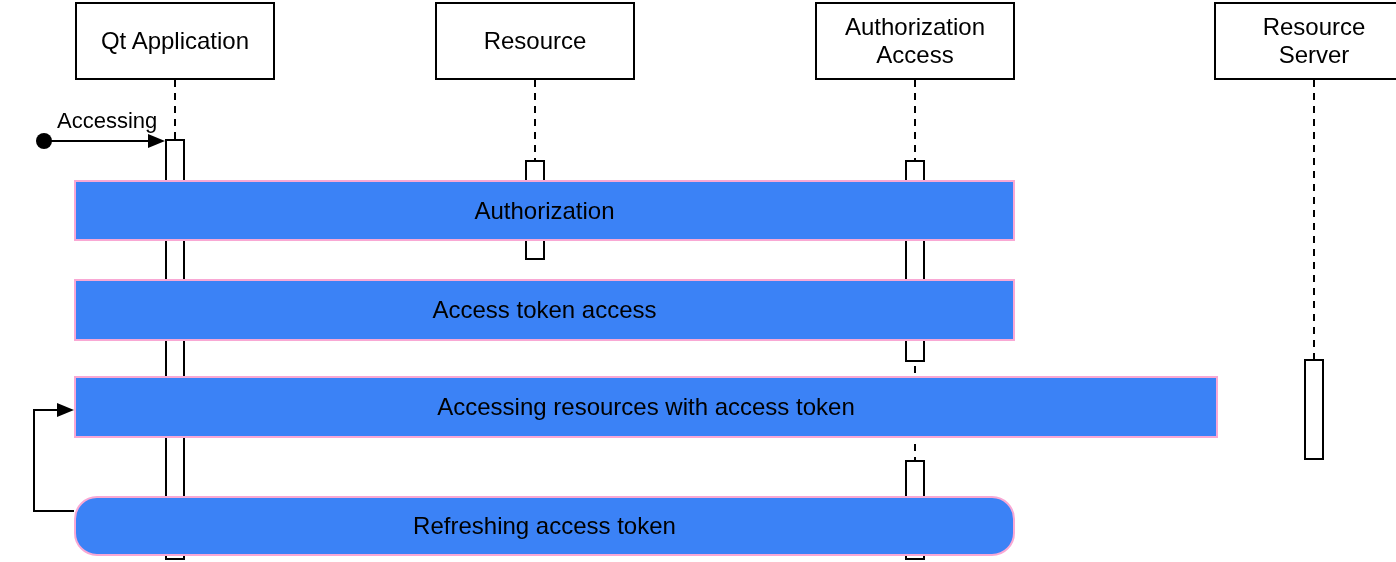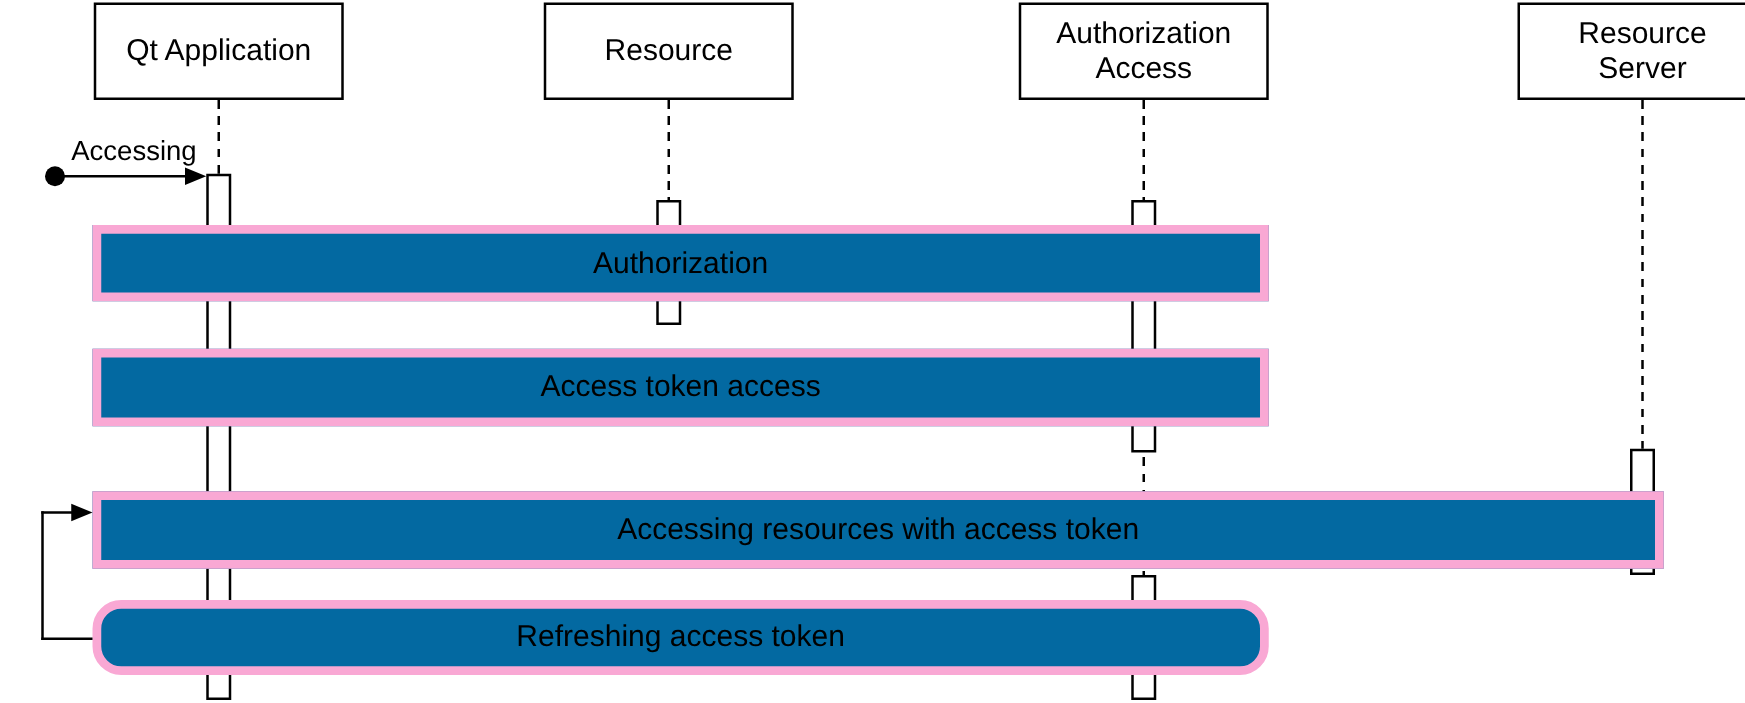--- a/index.html
+++ b/index.html
@@ -63,32 +63,32 @@
   .act-browser  { left: 505px;  top: 160px; height: 100px; }
   .act-auth-1   { left: 885px;  top: 160px; height: 202px; }
   .act-auth-2   { left: 885px;  top: 460px; height: 100px; }
   .act-resource { left: 1284px; top: 359px; height: 101px; }
 
   
   .frame {
     position: absolute;
     left: 54px;
     box-sizing: border-box;
-    border: 7px solid #f9a8d4;
-    background: #0369a1;
+    border: 2px solid #f9a8d4;
+    background: #3b82f6;
     display: flex;
     align-items: center;
     justify-content: center;
     font-size: 24px;
     white-space: nowrap;
   }
   .frame-1 { top: 180px; width: 941px;  height: 61px; }
   .frame-2 { top: 279px; width: 941px;  height: 62px; }
-  .frame-3 { top: 393px; width: 1257px; height: 62px; }
-  .frame-4 { top: 480px; width: 941px;  height: 60px; border-radius: 23px; }
+  .frame-3 { top: 376px; width: 1144px; height: 62px; }
+  .frame-4 { top: 496px; width: 941px;  height: 60px; border-radius: 23px; }
 
   
   .initial-node {
     position: absolute;
     left: 16px; top: 133px;
     width: 16px; height: 16px;
     background: #000000;
     border-radius: 50%;
   }
   .start-line {

